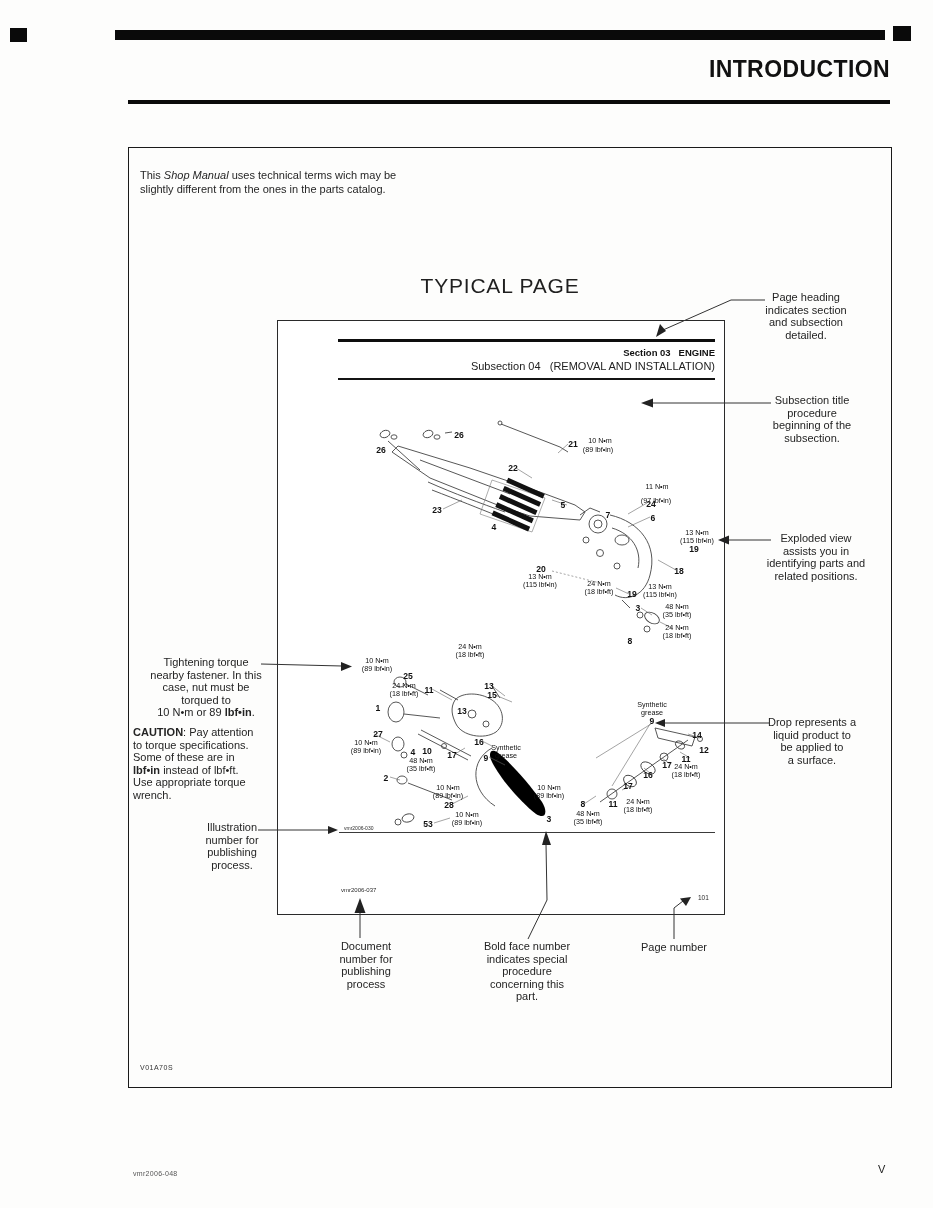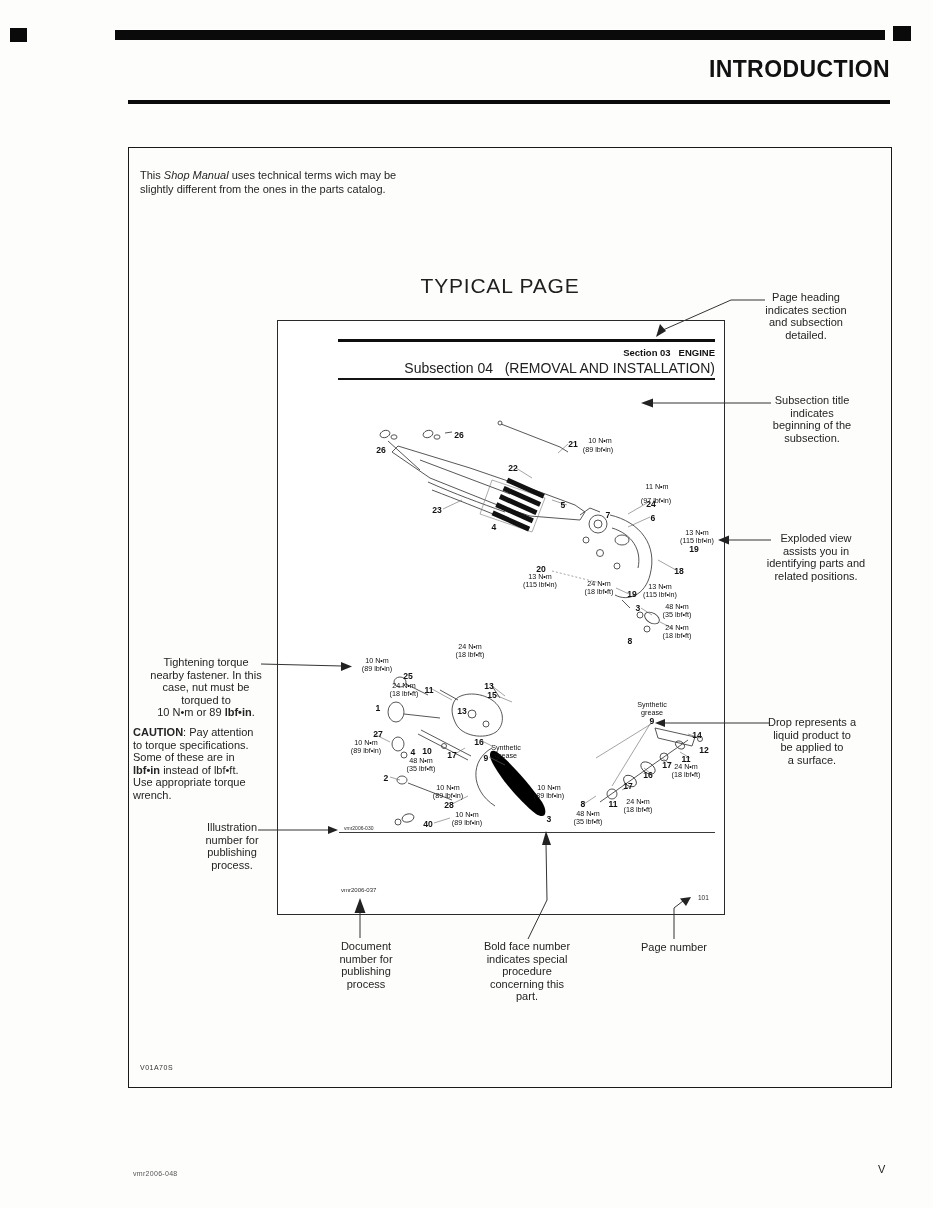--- a/index.html
+++ b/index.html
@@ -18,21 +18,21 @@
   .header-rule{left:128px;top:100px;width:762px;height:3.5px;background:#0a0a0a;}
   
   .content-box{left:128px;top:147px;width:762px;height:939px;border:1.6px solid #1a1a1a;background:transparent;}
   .note{left:140px;top:158px;width:330px;font-size:11px;line-height:13.5px;white-space:pre-line;color:#262626;}
   .typical-title{left:500px;top:274px;transform:translateX(-50%);font-size:21px;letter-spacing:.8px;color:#1f1f1f;}
   .box-code{left:140px;top:1064px;font-size:7px;letter-spacing:.5px;color:#333;}
   
   .tpage{left:277px;top:320px;width:446px;height:593px;border:1.2px solid #2a2a2a;background:#fff;}
   .tpage .rule-top{left:60px;top:18px;width:377px;height:3px;background:#0e0e0e;}
   .tpage .sec{right:9px;top:26px;font-size:9.5px;font-weight:700;white-space:pre;color:#111;}
-  .tpage .subsec{right:9px;top:39px;font-size:14px;white-space:pre;color:#222;}
+  .tpage .subsec{right:9px;top:39px;font-size:11px;white-space:pre;color:#222;}
   .tpage .rule-2{left:60px;top:57px;width:377px;height:2px;background:#141414;}
   .tpage .rtitle{left:60px;top:66px;font-size:19px;font-weight:700;letter-spacing:-.2px;color:#0c0c0c;white-space:nowrap;}
   .tpage .fig-rule{left:61px;top:511px;width:376px;height:1px;background:#3a3a3a;}
   .tiny{position:absolute;color:#2a2a2a;white-space:nowrap;}
   .illu{left:66px;top:504px;font-size:5px;}
   .docnum{left:63px;top:566px;font-size:6px;}
   .pnum{left:420px;top:573px;font-size:6.5px;}
   
   .ann{position:absolute;font-size:11px;line-height:12.5px;text-align:center;
        white-space:pre-line;transform:translateX(-50%);color:#242424;}
@@ -279,21 +279,21 @@
     <span class="dlab" style="left: 421px; top: 765px;">(35 lbf•ft)</span>
     <span class="dlab dlab-b" style="left: 452px; top: 751px;">17</span>
     <span class="dlab dlab-b" style="left: 479px; top: 738px;">16</span>
     <span class="dlab" style="left: 506px; top: 744px;">Synthetic</span>
     <span class="dlab" style="left: 506px; top: 752px;">grease</span>
     <span class="dlab dlab-b" style="left: 486px; top: 754px;">9</span>
     <span class="dlab dlab-b" style="left: 386px; top: 774px;">2</span>
     <span class="dlab" style="left: 448px; top: 784px;">10 N•m</span>
     <span class="dlab" style="left: 448px; top: 792px;">(89 lbf•in)</span>
     <span class="dlab dlab-b" style="left: 449px; top: 801px;">28</span>
-    <span class="dlab dlab-b" style="left: 428px; top: 820px;">40</span>
+    <span class="dlab dlab-b" style="left: 428px; top: 820px;">53</span>
     <span class="dlab" style="left: 467px; top: 811px;">10 N•m</span>
     <span class="dlab" style="left: 467px; top: 819px;">(89 lbf•in)</span>
     <span class="dlab" style="left: 549px; top: 784px;">10 N•m</span>
     <span class="dlab" style="left: 549px; top: 792px;">(89 lbf•in)</span>
     <span class="dlab dlab-b" style="left: 549px; top: 815px;">3</span>
     <span class="dlab dlab-b" style="left: 583px; top: 800px;">8</span>
     <span class="dlab" style="left: 588px; top: 810px;">48 N•m</span>
     <span class="dlab" style="left: 588px; top: 818px;">(35 lbf•ft)</span>
     <span class="dlab" style="left: 652px; top: 701px;">Synthetic</span>
     <span class="dlab" style="left: 652px; top: 709px;">grease</span>
@@ -309,21 +309,21 @@
     <span class="dlab dlab-b" style="left: 613px; top: 800px;">11</span>
     <span class="dlab" style="left: 638px; top: 798px;">24 N•m</span>
     <span class="dlab" style="left: 638px; top: 806px;">(18 lbf•ft)</span>
   </div>
 
 <div class="ann a-pageheading">Page heading
 indicates section
 and subsection
 detailed.</div>
 <div class="ann a-subsection">Subsection title
-indicates
+procedure
 beginning of the
 subsection.</div>
 <div class="ann a-exploded">Exploded view
 assists you in
 identifying parts and
 related positions.</div>
 <div class="ann a-drop">Drop represents a
 liquid product to
 be applied to
 a surface.</div>

